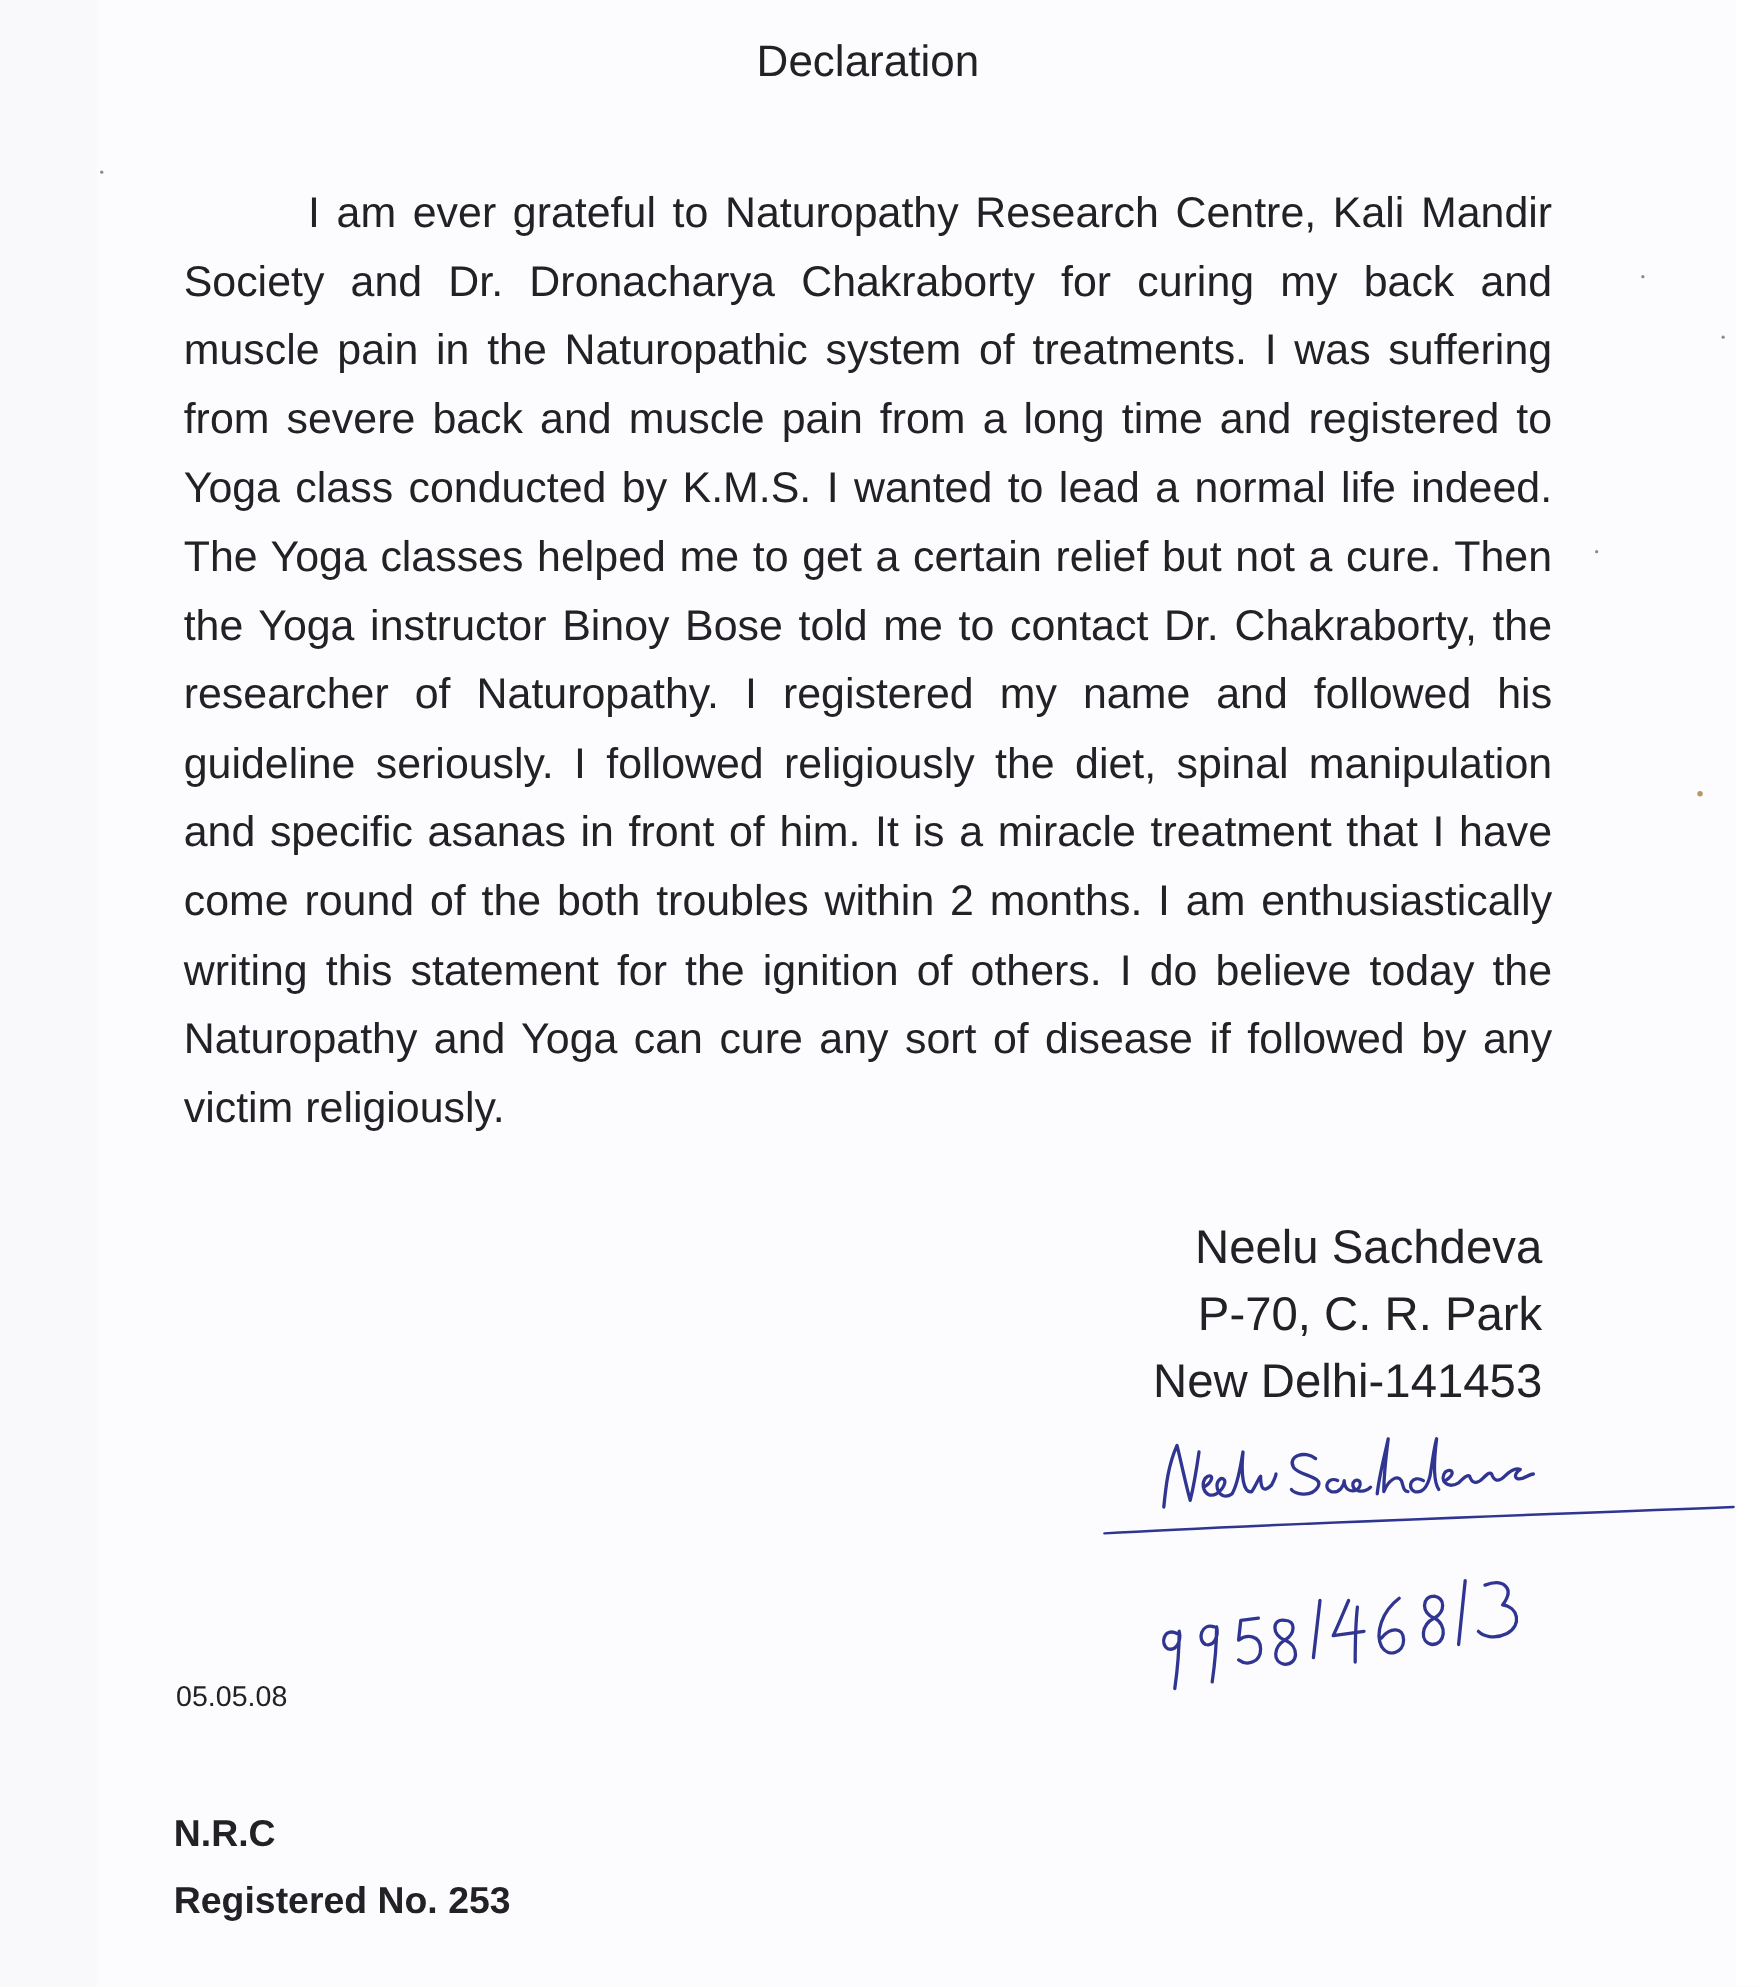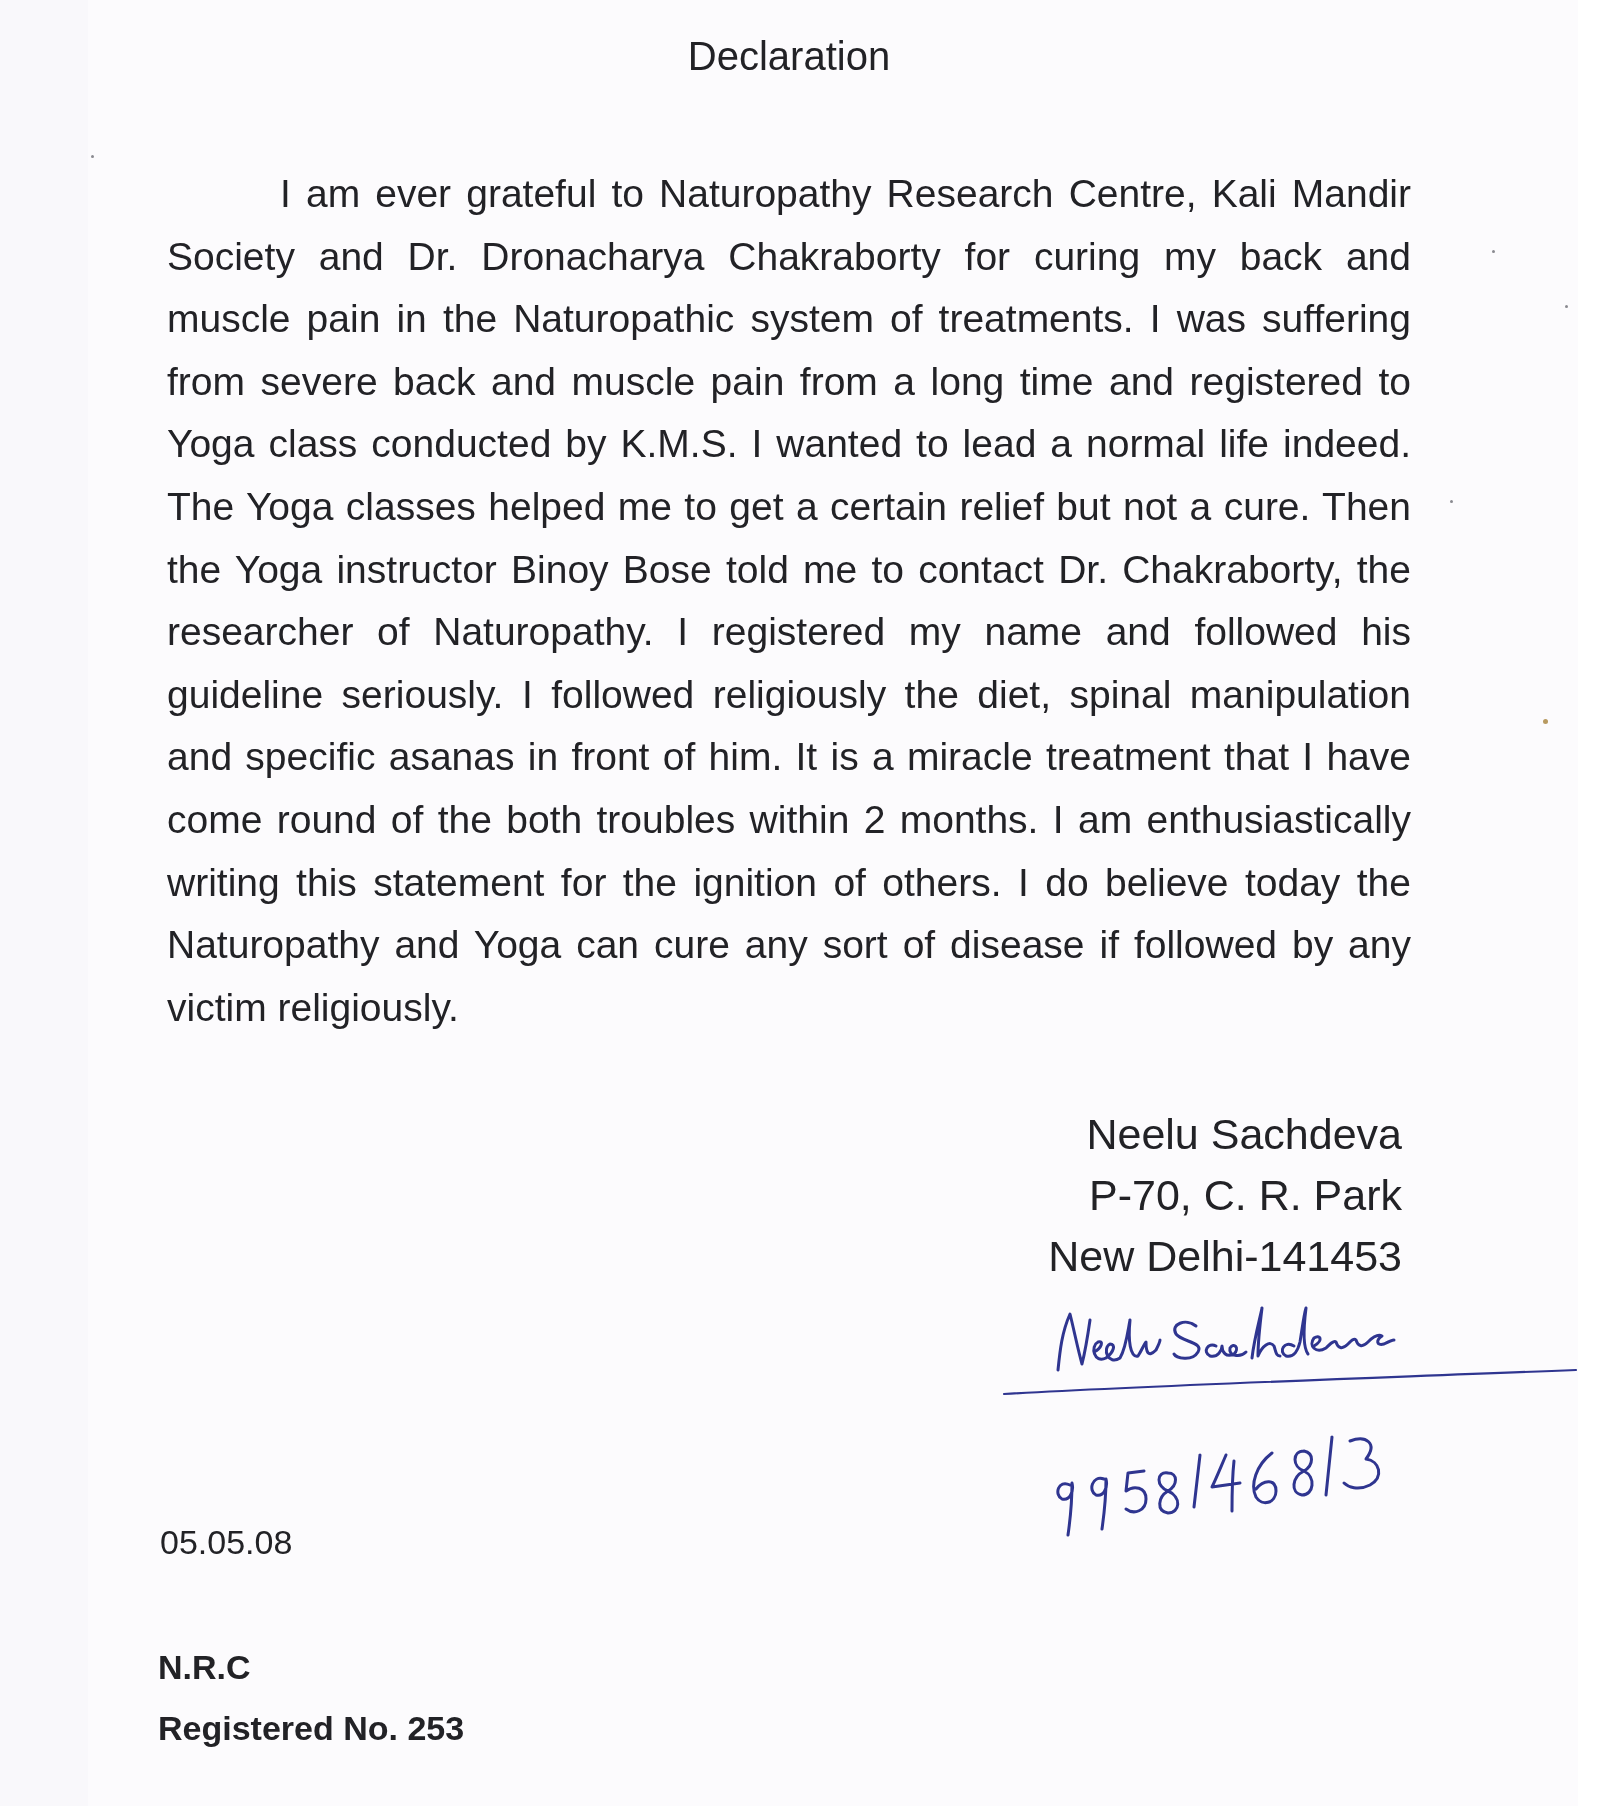--- a/index.html
+++ b/index.html
@@ -76,21 +76,21 @@
       position: absolute;
       left: 1040px;
       top: 1425px;
       width: 400px;
       height: 130px;
     }
     .date {
       position: absolute;
       left: 160px;
       top: 1520px;
-      font-size: 34px;
+      font-size: 26px;
       line-height: 44px;
     }
     .org {
       position: absolute;
       left: 158px;
       top: 1637px;
       font-size: 34px;
       line-height: 61px;
       font-weight: bold;
     }

